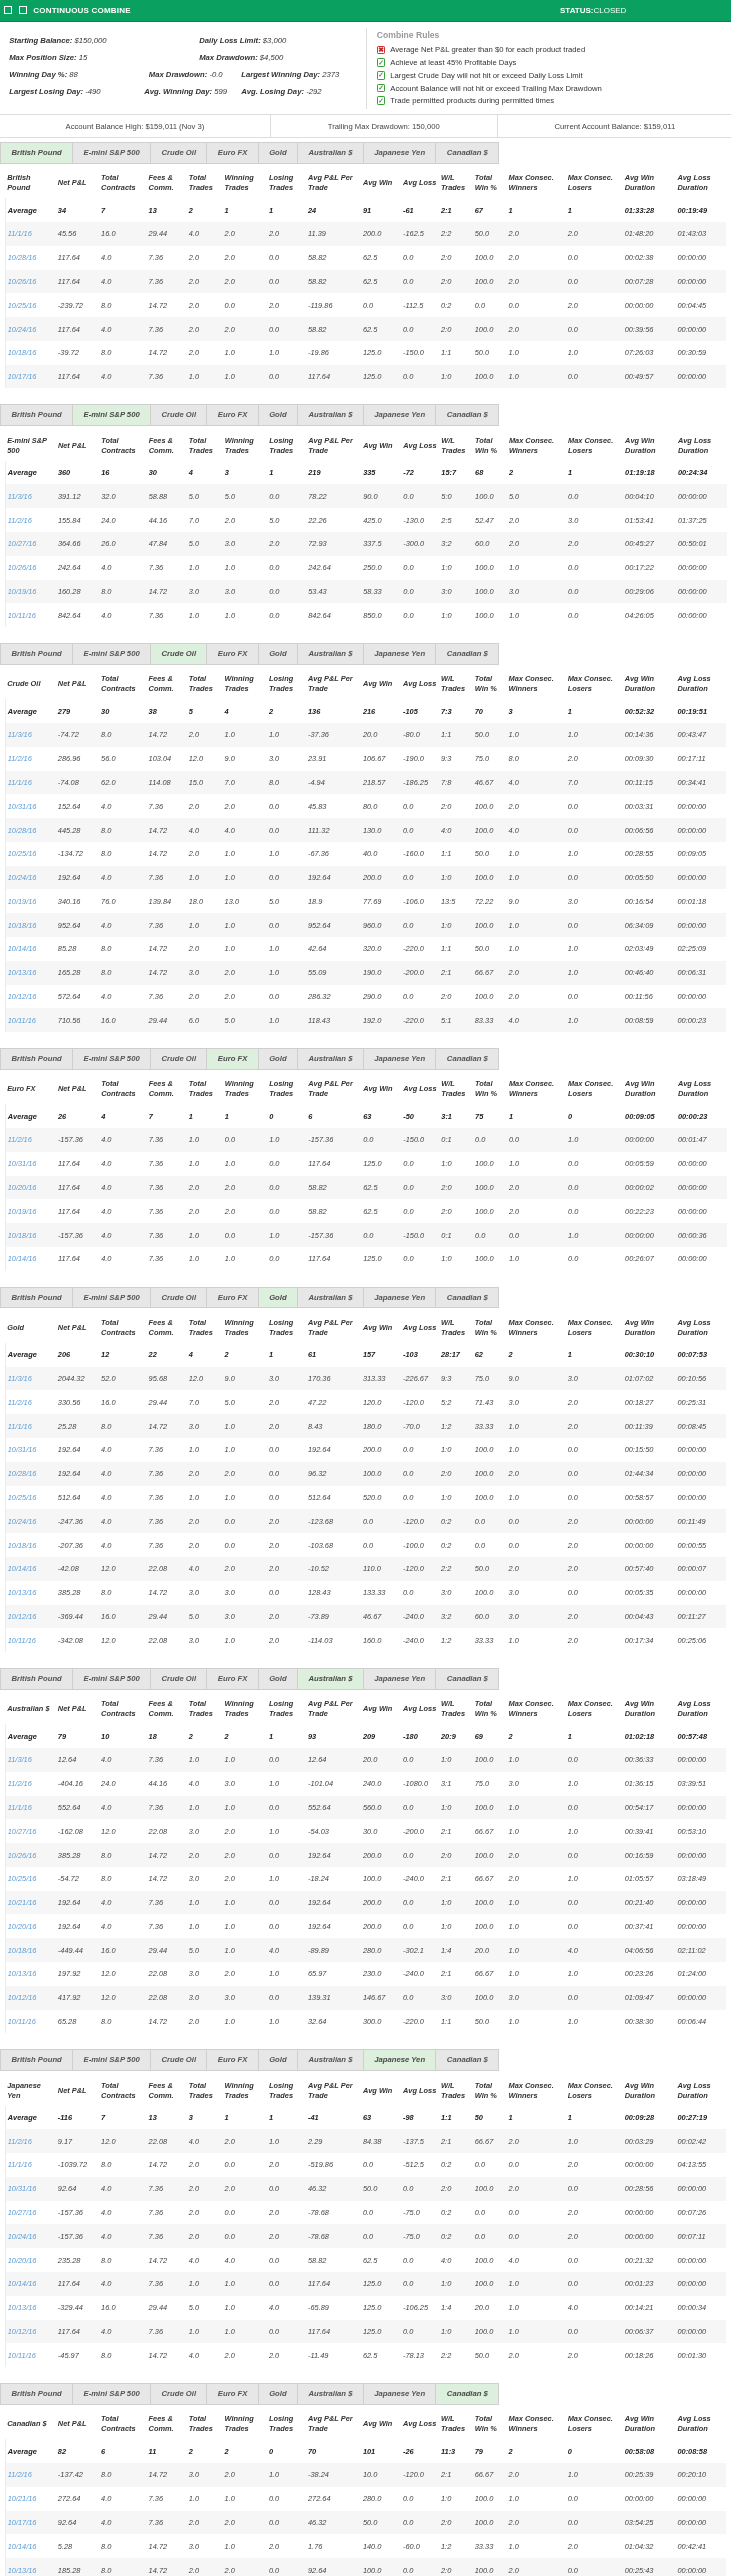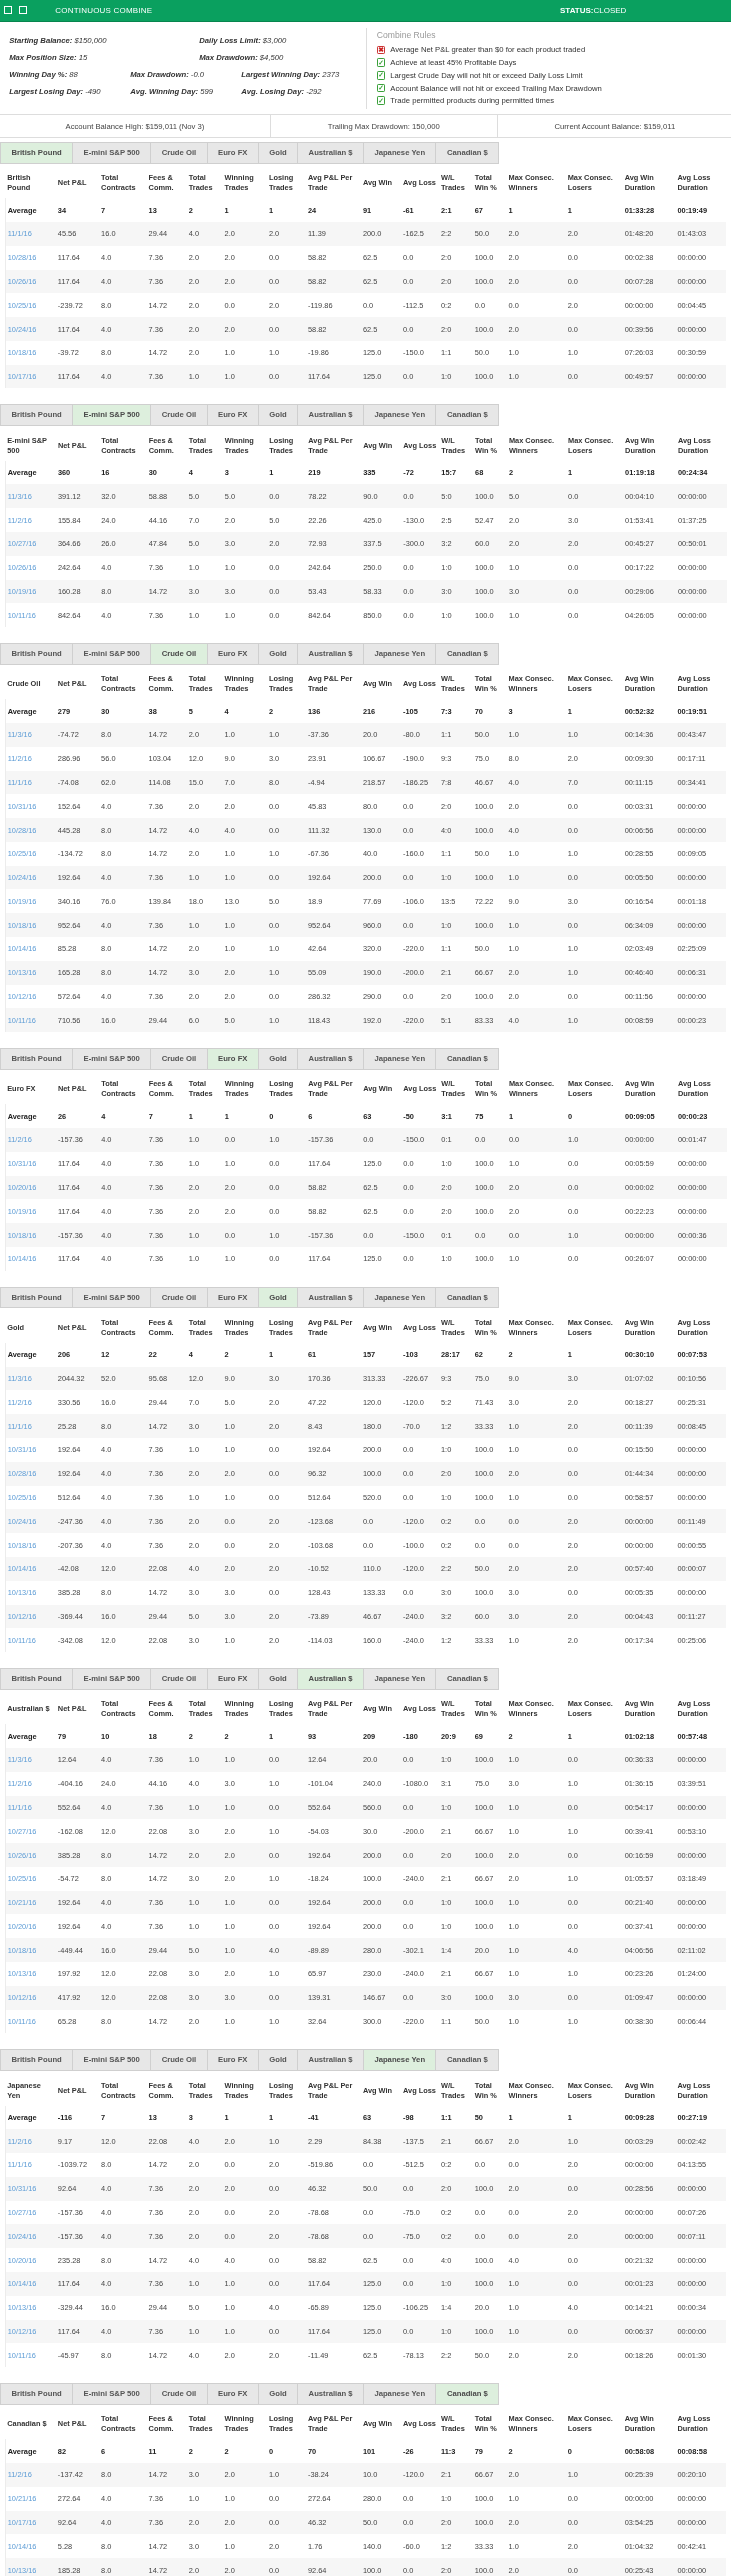--- a/index.html
+++ b/index.html
@@ -4,53 +4,53 @@
 <style>
   * { box-sizing: border-box; }
   html,body { margin:0; padding:0; background:#fff; }
   body { width:732px; font-family:"Liberation Sans", sans-serif; color:#333; }
 
   
   .titlebar { height:21.5px; background:var(--accent,#0aa05f); border-bottom:1.2px solid var(--accent-dark,#07854e);
               display:flex; align-items:center; padding:0 8.6px; }
   .tb-icon { width:8px; height:8px; border:1.2px solid #fdfdfd; margin-right:6.8px; }
   .tb-icon.first { margin-left:-4.9px; }
-  .tb-title { color:#fff; font-weight:normal; font-size:8px; letter-spacing:0.2px; margin-left:22px; }
+  .tb-title { color:#fff; font-weight:bold; font-size:8px; letter-spacing:0.2px; margin-left:0; }
   .tb-status { margin-left:auto; margin-right:97px; color:#fff; font-size:8px; }
   .tb-status .s-label { font-weight:bold; }
 
   
   .summary { display:flex; padding:6.1px 0 4.9px 0; }
   .stats { width:366px; padding:8.6px 0 3.7px 9.2px;font-style:italic; }
   .stat-row { display:flex; margin-bottom:8px; }
   .stat { font-size:7.7px; white-space:nowrap; }
   .stat b { font-weight:bold; }
   .stat-row.two .stat:nth-child(1){ width:190px; }
   .stat-row.three .stat:nth-child(1){ width:121px; }
-  .stat-row.three .stat:nth-child(2){ width:111px; }
+  .stat-row.three .stat:nth-child(2){ width:111px;text-align:center; }
   .stat-row.gap { margin-top:4.3px; }
 
   .rules { flex:1; border-left:0.6px solid #ddd; padding:1.2px 6.1px 0 9.8px; }
-  .rules-title { color:#9a9a9a; font-weight:normal; font-size:8.6px; margin:1.2px 0 5.5px; }
+  .rules-title { color:#9a9a9a; font-weight:bold; font-size:8.6px; margin:1.2px 0 5.5px; }
   .rule { display:flex; align-items:center; margin:2.5px 0 3.7px; font-size:7.7px; color:#333; }
   .rule-icon { width:8.6px; height:8.6px; border-radius:1.2px; margin-right:4.9px; flex:0 0 auto;
                display:flex; align-items:center; justify-content:center; font-size:6.8px; font-weight:bold; background:#fff; }
   .rule-icon.pass { border:0.6px solid #39a039; color:var(--pass,#2e9e2e); }
   .rule-icon.fail { border:0.6px solid #c33; color:var(--fail,#cc2222); }
 
   
   .acct-bar { display:flex; border-top:0.6px solid #ddd; border-bottom:0.6px solid #ddd; }
   .acct-cell { padding:6.8px 2.5px; font-size:7.7px; color:#444; text-align:center; border-right:0.6px solid #ddd; }
   .acct-cell:last-child { border-right:none; }
   .acct-cell:nth-child(1){ width:37%; }
   .acct-cell:nth-child(2){ width:31%; }
   .acct-cell:nth-child(3){ width:32%; }
 
   
-  .section { margin-top:16px; }
+  .section { margin-top:16px;font-style:italic; }
   .section.first { margin-top:3.7px; }
   .tabbar { display:flex; }
   .tab { background:#e7e7e7; border:0.6px solid #cfcfcf; border-left:none; padding:0 10.4px; line-height:20px;
          height:21.5px; font-size:7.7px; font-weight:bold; color:#555; cursor:pointer; white-space:nowrap; }
   .tab:first-child { border-left:0.6px solid #cfcfcf; }
   .tab.active { background:var(--tab-active,#ddefdd); color:#4a4a4a; }
 
   table { border-collapse:collapse; table-layout:fixed; width:722px; margin:4.9px 4.9px 0 4.9px; font-size:7.4px; }
   th { font-weight:bold; color:#333; text-align:left; vertical-align:middle; padding:4.9px 1.8px; line-height:1.35; }
   td { padding:7.4px 1.8px; color:#444; vertical-align:middle; overflow:hidden; white-space:nowrap; }

